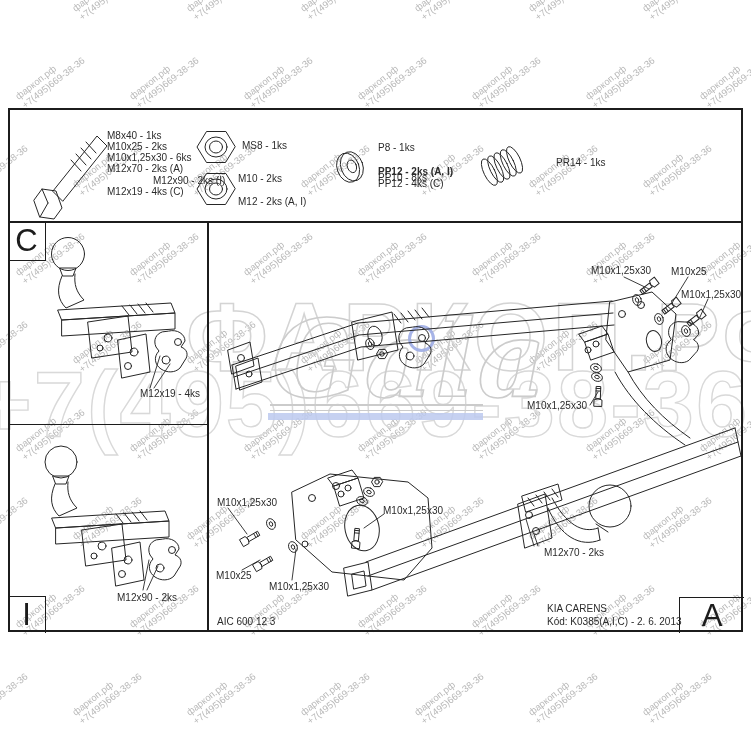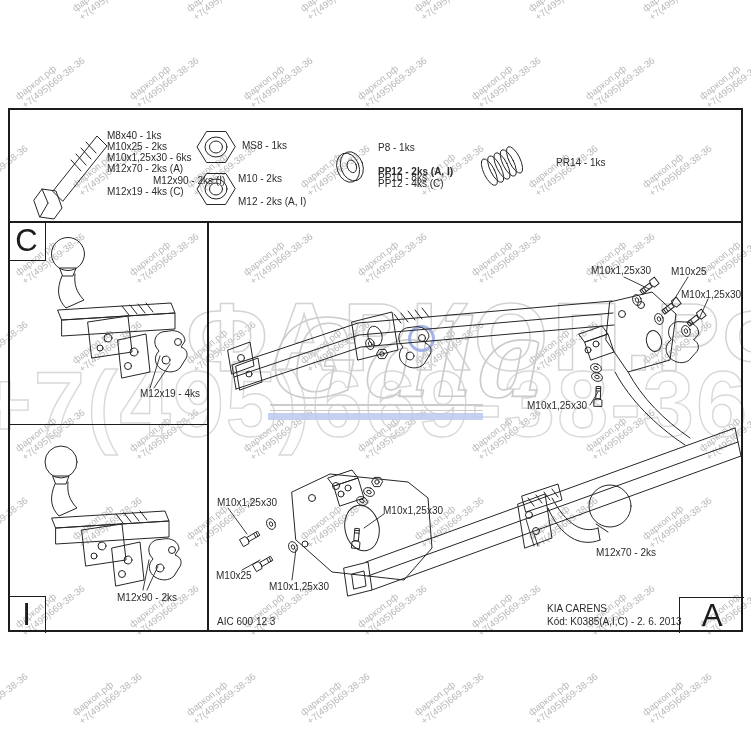--- a/index.html
+++ b/index.html
@@ -538,19 +538,19 @@
   <div class="lbl" style="left:117px;top:592px;">M12x90 - 2ks</div>
 
   <div class="lbl" style="left:591px;top:265px;">M10x1,25x30</div>
   <div class="lbl" style="left:671px;top:266px;">M10x25</div>
   <div class="lbl" style="left:681px;top:289px;">M10x1,25x30</div>
   <div class="lbl" style="left:527px;top:400px;">M10x1,25x30</div>
   <div class="lbl" style="left:217px;top:497px;">M10x1,25x30</div>
   <div class="lbl" style="left:383px;top:505px;">M10x1,25x30</div>
   <div class="lbl" style="left:216px;top:570px;">M10x25</div>
   <div class="lbl" style="left:269px;top:581px;">M10x1,25x30</div>
-  <div class="lbl" style="left:552px;top:547px;padding-left:44px;">M12x70 - 2ks</div>
+  <div class="lbl" style="left:500px;top:547px;padding-left:44px;">M12x70 - 2ks</div>
 
   <div class="lbl" style="left:217px;top:616px;">AIC 600 12 3</div>
   <div class="lbl" style="left:547px;top:603px;">KIA CARENS</div>
   <div class="lbl" style="left:547px;top:616px;">Kód: K0385(A,I,C) - 2. 6. 2013</div>
 
 </div>
 
 </body></html>

